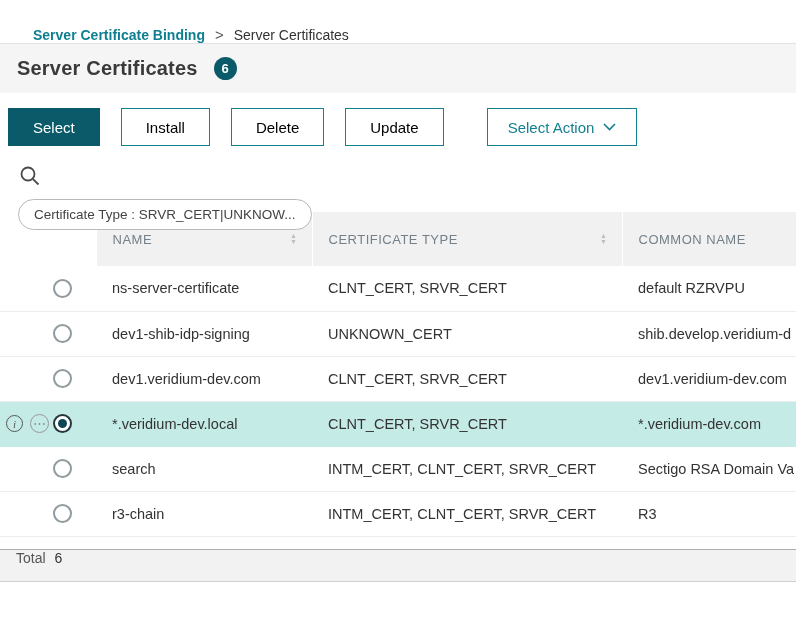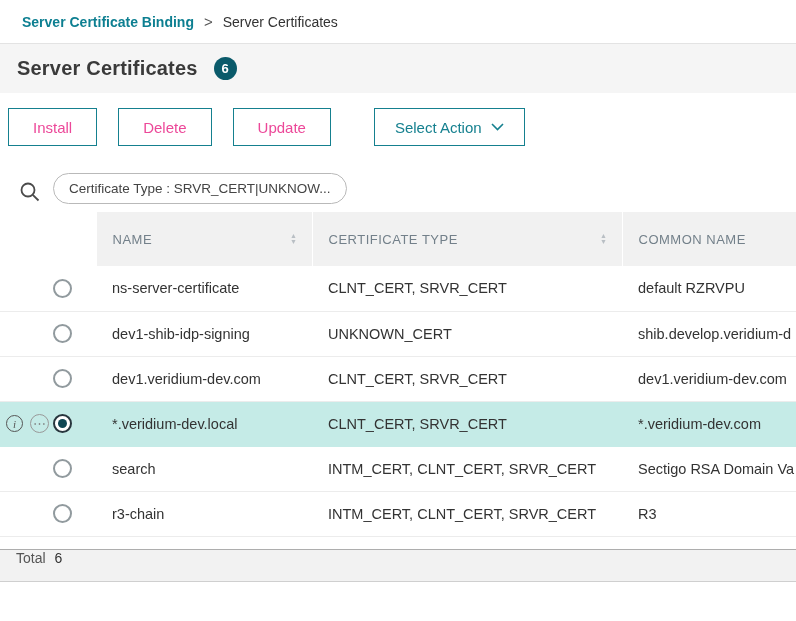--- a/index.html
+++ b/index.html
@@ -4,45 +4,45 @@
 <style>
   * { box-sizing: border-box; }
   html, body { margin: 0; padding: 0; }
   body {
     width: 796px; height: 621px; overflow: hidden;
     background: #fff; font-family: "Liberation Sans", sans-serif; color: #333;
     position: relative;
   }
 
   
-  .breadcrumb { height: 44px; display: flex; align-items: center; gap: 10px;
-    padding: 0 22px; border-bottom: 1px solid #e3e3e3; font-size: 14px; }
+  .breadcrumb { height: 44px; display: flex; align-items: flex-end; gap: 10px;
+    padding: 0 33px; border-bottom: 1px solid #e3e3e3; font-size: 14px; }
   .breadcrumb a { color: #0d7f91; font-weight: 700; text-decoration: none; cursor: pointer; }
   .breadcrumb .sep { color: #555; font-size: 15px; font-weight: 400; }
   .breadcrumb .current { color: #333; }
 
   
   .title-band { height: 49px; background: #f5f5f5; display: flex; align-items: center;
     gap: 16px; padding: 0 17px; }
   .title-band h1 { font-size: 20px; font-weight: 700; color: #3a3a3a; margin: 0; letter-spacing: .2px; }
   .count-badge { min-width: 23px; height: 23px; border-radius: 50%; background: #0a5a6a;
     color: #fff; font-size: 13px; font-weight: 700; display: flex; align-items: center;
     justify-content: center; }
 
   
   .toolbar { margin-top: 15px; padding: 0 8px; display: flex; align-items: center; gap: 21px; }
   .btn { height: 38px; padding: 0 24px; font-size: 15px; font-family: inherit;
-    background: #fff; border: 1px solid #15808f; color: #ec4899; cursor: pointer; }
+    background: #fff; border: 1px solid #15808f; color: #000000; cursor: pointer; }
   .btn.primary { background: #0a5a6a; border-color: #0a5a6a; color: #fff; }
   .btn.action { color: #15808f; display: flex; align-items: center; gap: 9px;
     margin-left: 22px; padding: 12px 20px; }
 
   
-  .search-row { margin-top: 18px; height: 40px; display: flex; align-items: flex-end;
-    gap: 11px; padding-left: 18px; padding-right: 10px; }
+  .search-row { margin-top: 18px; height: 40px; display: flex; align-items: flex-start;
+    gap: 11px; padding-left: 18px; padding-right: 10px; flex-direction: column; }
   .search-icon-wrap { width: 24px; height: 24px; flex: 0 0 auto; display: flex;
     align-items: center; justify-content: center; }
   .filter-chip { border: 1px solid #b9b9b9; border-radius: 17px; padding: 7px 15px;
     font-size: 13.5px; color: #444; white-space: nowrap; cursor: pointer; background: #fff; }
   .search-input { flex: 1; border: none; outline: none; font-size: 14px;
     font-family: inherit; color: #333; background: transparent; }
   .search-input::placeholder { color: #a6a6a6; }
 
   
   .table-wrap { margin-top: 8px; }
@@ -92,20 +92,21 @@
     <span class="sep">&gt;</span>
     <span class="current">Server Certificates</span>
   </div>
 
   <div class="title-band">
     <h1>Server Certificates</h1>
     <span class="count-badge">6</span>
   </div>
 
   <div class="toolbar">
+    <button class="btn primary">Select</button>
     <button class="btn">Install</button>
     <button class="btn">Delete</button>
     <button class="btn">Update</button>
     <button class="btn action">
       <span>Select Action</span>
       <svg width="13" height="8" viewBox="0 0 13 8">
         <path d="M1 1 L6.5 6.5 L12 1" fill="none" stroke="#15808f" stroke-width="1.6"></path>
       </svg>
     </button>
   </div>

